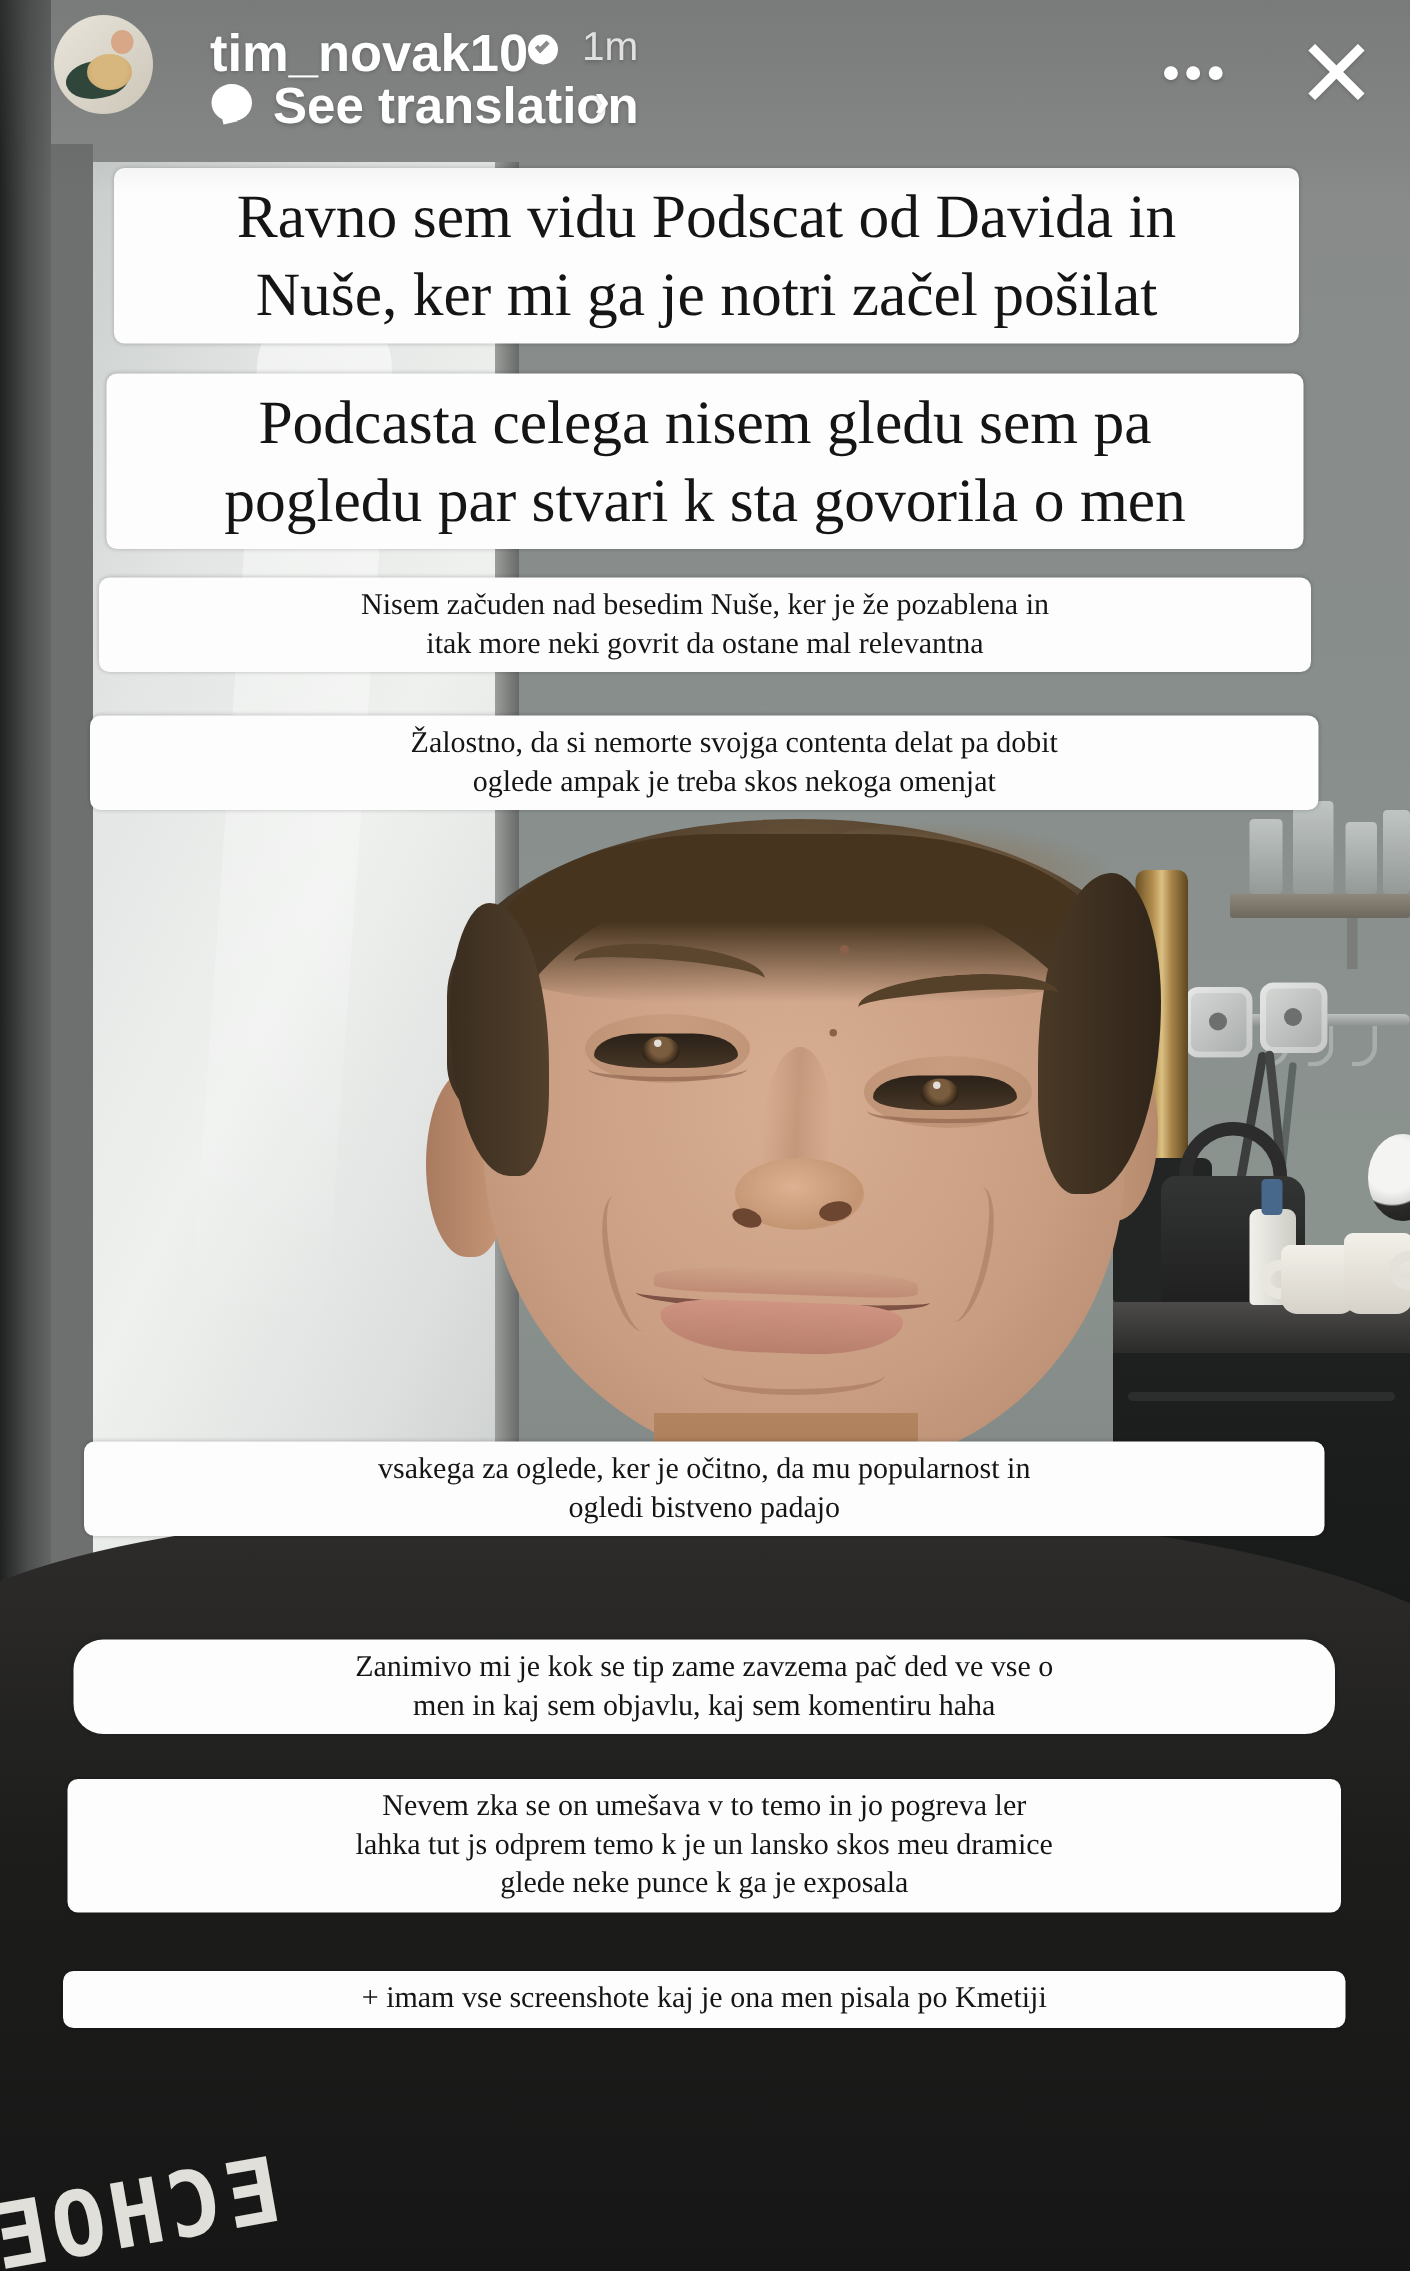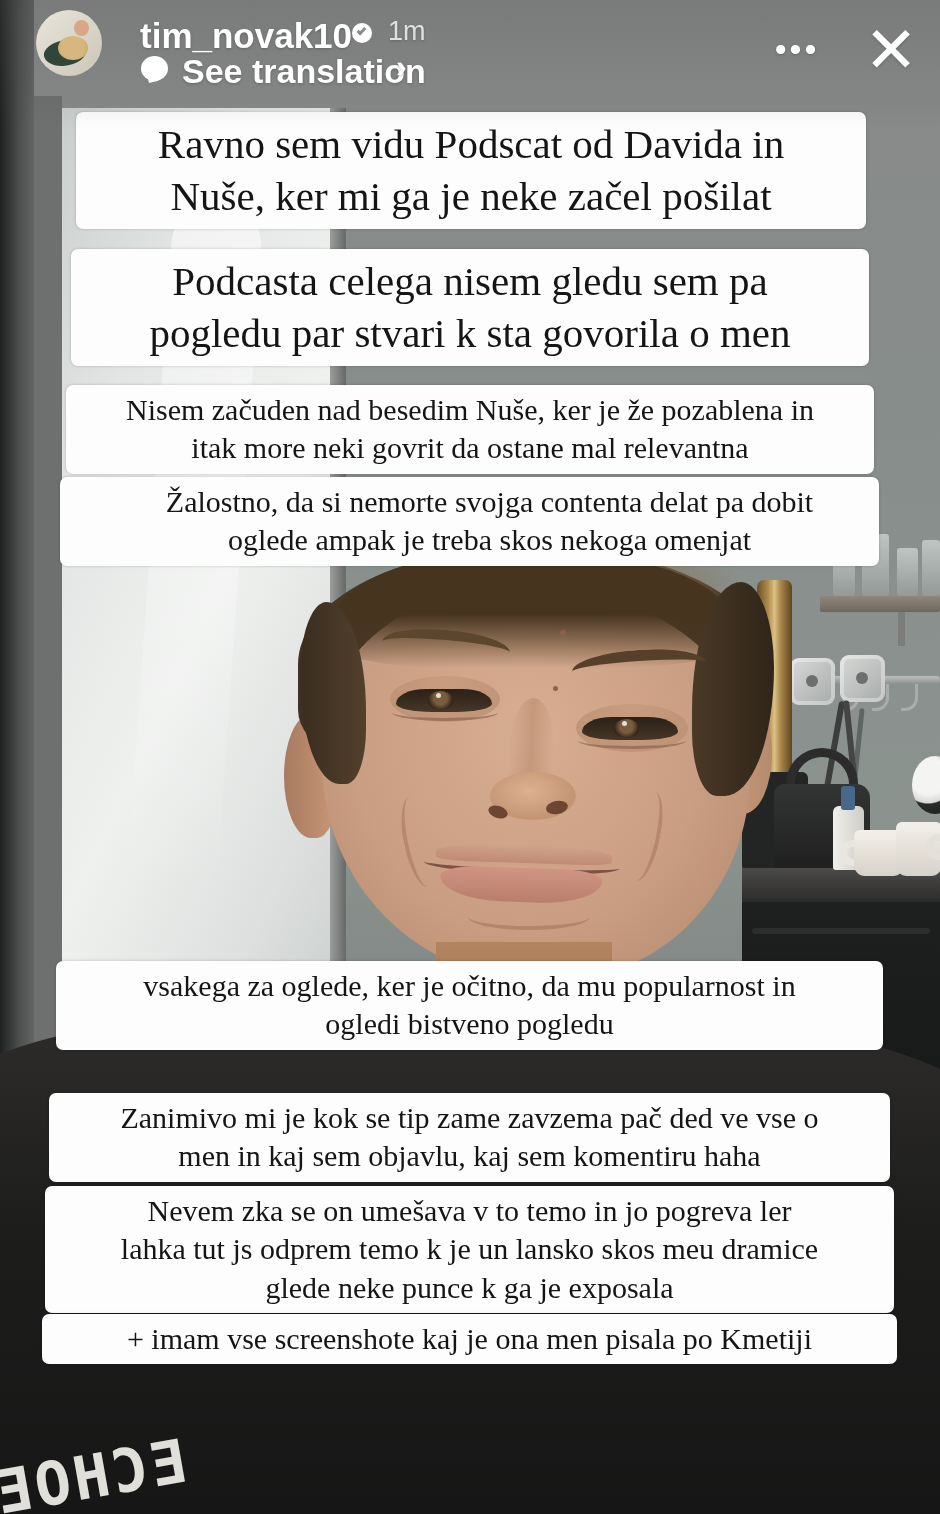--- a/index.html
+++ b/index.html
@@ -135,27 +135,27 @@
   #shirt-text { left:-8px; top:1442px; font-size:60px; font-weight:bold; letter-spacing:3px;
     font-family:"DejaVu Sans Mono", monospace; color:rgba(242,241,235,.92);
     transform:rotate(-10deg) scaleX(-1); transform-origin:50% 50%; }
 
   
   .tbox { background:#fdfdfd; color:#151515; text-align:center; border-radius:7px;
     padding:6px 8px; box-shadow:0 0 3px rgba(0,0,0,.22);
     font-family:"Liberation Serif","DejaVu Serif",serif; }
   .tbox .tline { position:static; white-space:nowrap; }
   .tbox.large { font-size:41px; line-height:1.28; }
-  .tbox.small { font-size:30px; line-height:1.28; }
+  .tbox.small { font-size:20px; line-height:1.28; }
   #box-1 { top:112px; left:76px;  right:74px; }
   #box-2 { top:249px; left:71px;  right:71px; }
   #box-3 { top:385px; left:66px;  right:66px; }
   #box-4 { top:477px; left:60px;  right:61px;padding-left:48px; }
   #box-5 { top:961px; left:56px;  right:57px; }
-  #box-6 { top:1093px; left:49px; right:50px; }
+  #box-6 { top:1093px; left:49px; right:50px;border-radius:20px; }
   #box-7 { top:1186px; left:45px; right:46px; }
   #box-8 { top:1314px; left:42px; right:43px; }
 
   
   .hdr-text { color:#fff; text-shadow:0 1px 3px rgba(0,0,0,.22); }
   #avatar { left:36px; top:10px; width:66px; height:66px; border-radius:50%; overflow:hidden;
     background:linear-gradient(135deg,#e9e5db,#ccc6b8); cursor:pointer; }
   #avatar .av-body { left:8px; top:30px; width:42px; height:26px; background:#31463a; border-radius:40% 60% 40% 60%; transform:rotate(-18deg); }
   #avatar .av-hat { left:22px; top:26px; width:30px; height:24px; background:radial-gradient(circle at 50% 45%, #d8b77e 0 55%, #c3a065 100%); border-radius:50%; }
   #avatar .av-head { left:38px; top:10px; width:15px; height:16px; background:#d8a788; border-radius:50%; }
@@ -255,37 +255,37 @@
   <div id="lip-upper"></div>
   <div id="lip-line"></div>
   <div id="lip-lower"></div>
   <div id="chin-shadow"></div>
   <div id="neck"></div>
   <div id="shirt"></div>
   <div id="shirt-text">ECHOE</div>
 
   <div id="box-1" class="tbox large">
     <div class="tline">Ravno sem vidu Podscat od Davida in</div>
-    <div class="tline">Nuše, ker mi ga je neke začel pošilat</div>
+    <div class="tline">Nuše, ker mi ga je notri začel pošilat</div>
   </div>
   <div id="box-2" class="tbox large">
     <div class="tline">Podcasta celega nisem gledu sem pa</div>
     <div class="tline">pogledu par stvari k sta govorila o men</div>
   </div>
   <div id="box-3" class="tbox small">
     <div class="tline">Nisem začuden nad besedim Nuše, ker je že pozablena in</div>
     <div class="tline">itak more neki govrit da ostane mal relevantna</div>
   </div>
   <div id="box-4" class="tbox small">
     <div class="tline">Žalostno, da si nemorte svojga contenta delat pa dobit</div>
     <div class="tline">oglede ampak je treba skos nekoga omenjat</div>
   </div>
   <div id="box-5" class="tbox small">
     <div class="tline">vsakega za oglede, ker je očitno, da mu popularnost in</div>
-    <div class="tline">ogledi bistveno pogledu</div>
+    <div class="tline">ogledi bistveno padajo</div>
   </div>
   <div id="box-6" class="tbox small">
     <div class="tline">Zanimivo mi je kok se tip zame zavzema pač ded ve vse o</div>
     <div class="tline">men in kaj sem objavlu, kaj sem komentiru haha</div>
   </div>
   <div id="box-7" class="tbox small">
     <div class="tline">Nevem zka se on umešava v to temo in jo pogreva ler</div>
     <div class="tline">lahka tut js odprem temo k je un lansko skos meu dramice</div>
     <div class="tline">glede neke punce k ga je exposala</div>
   </div>

